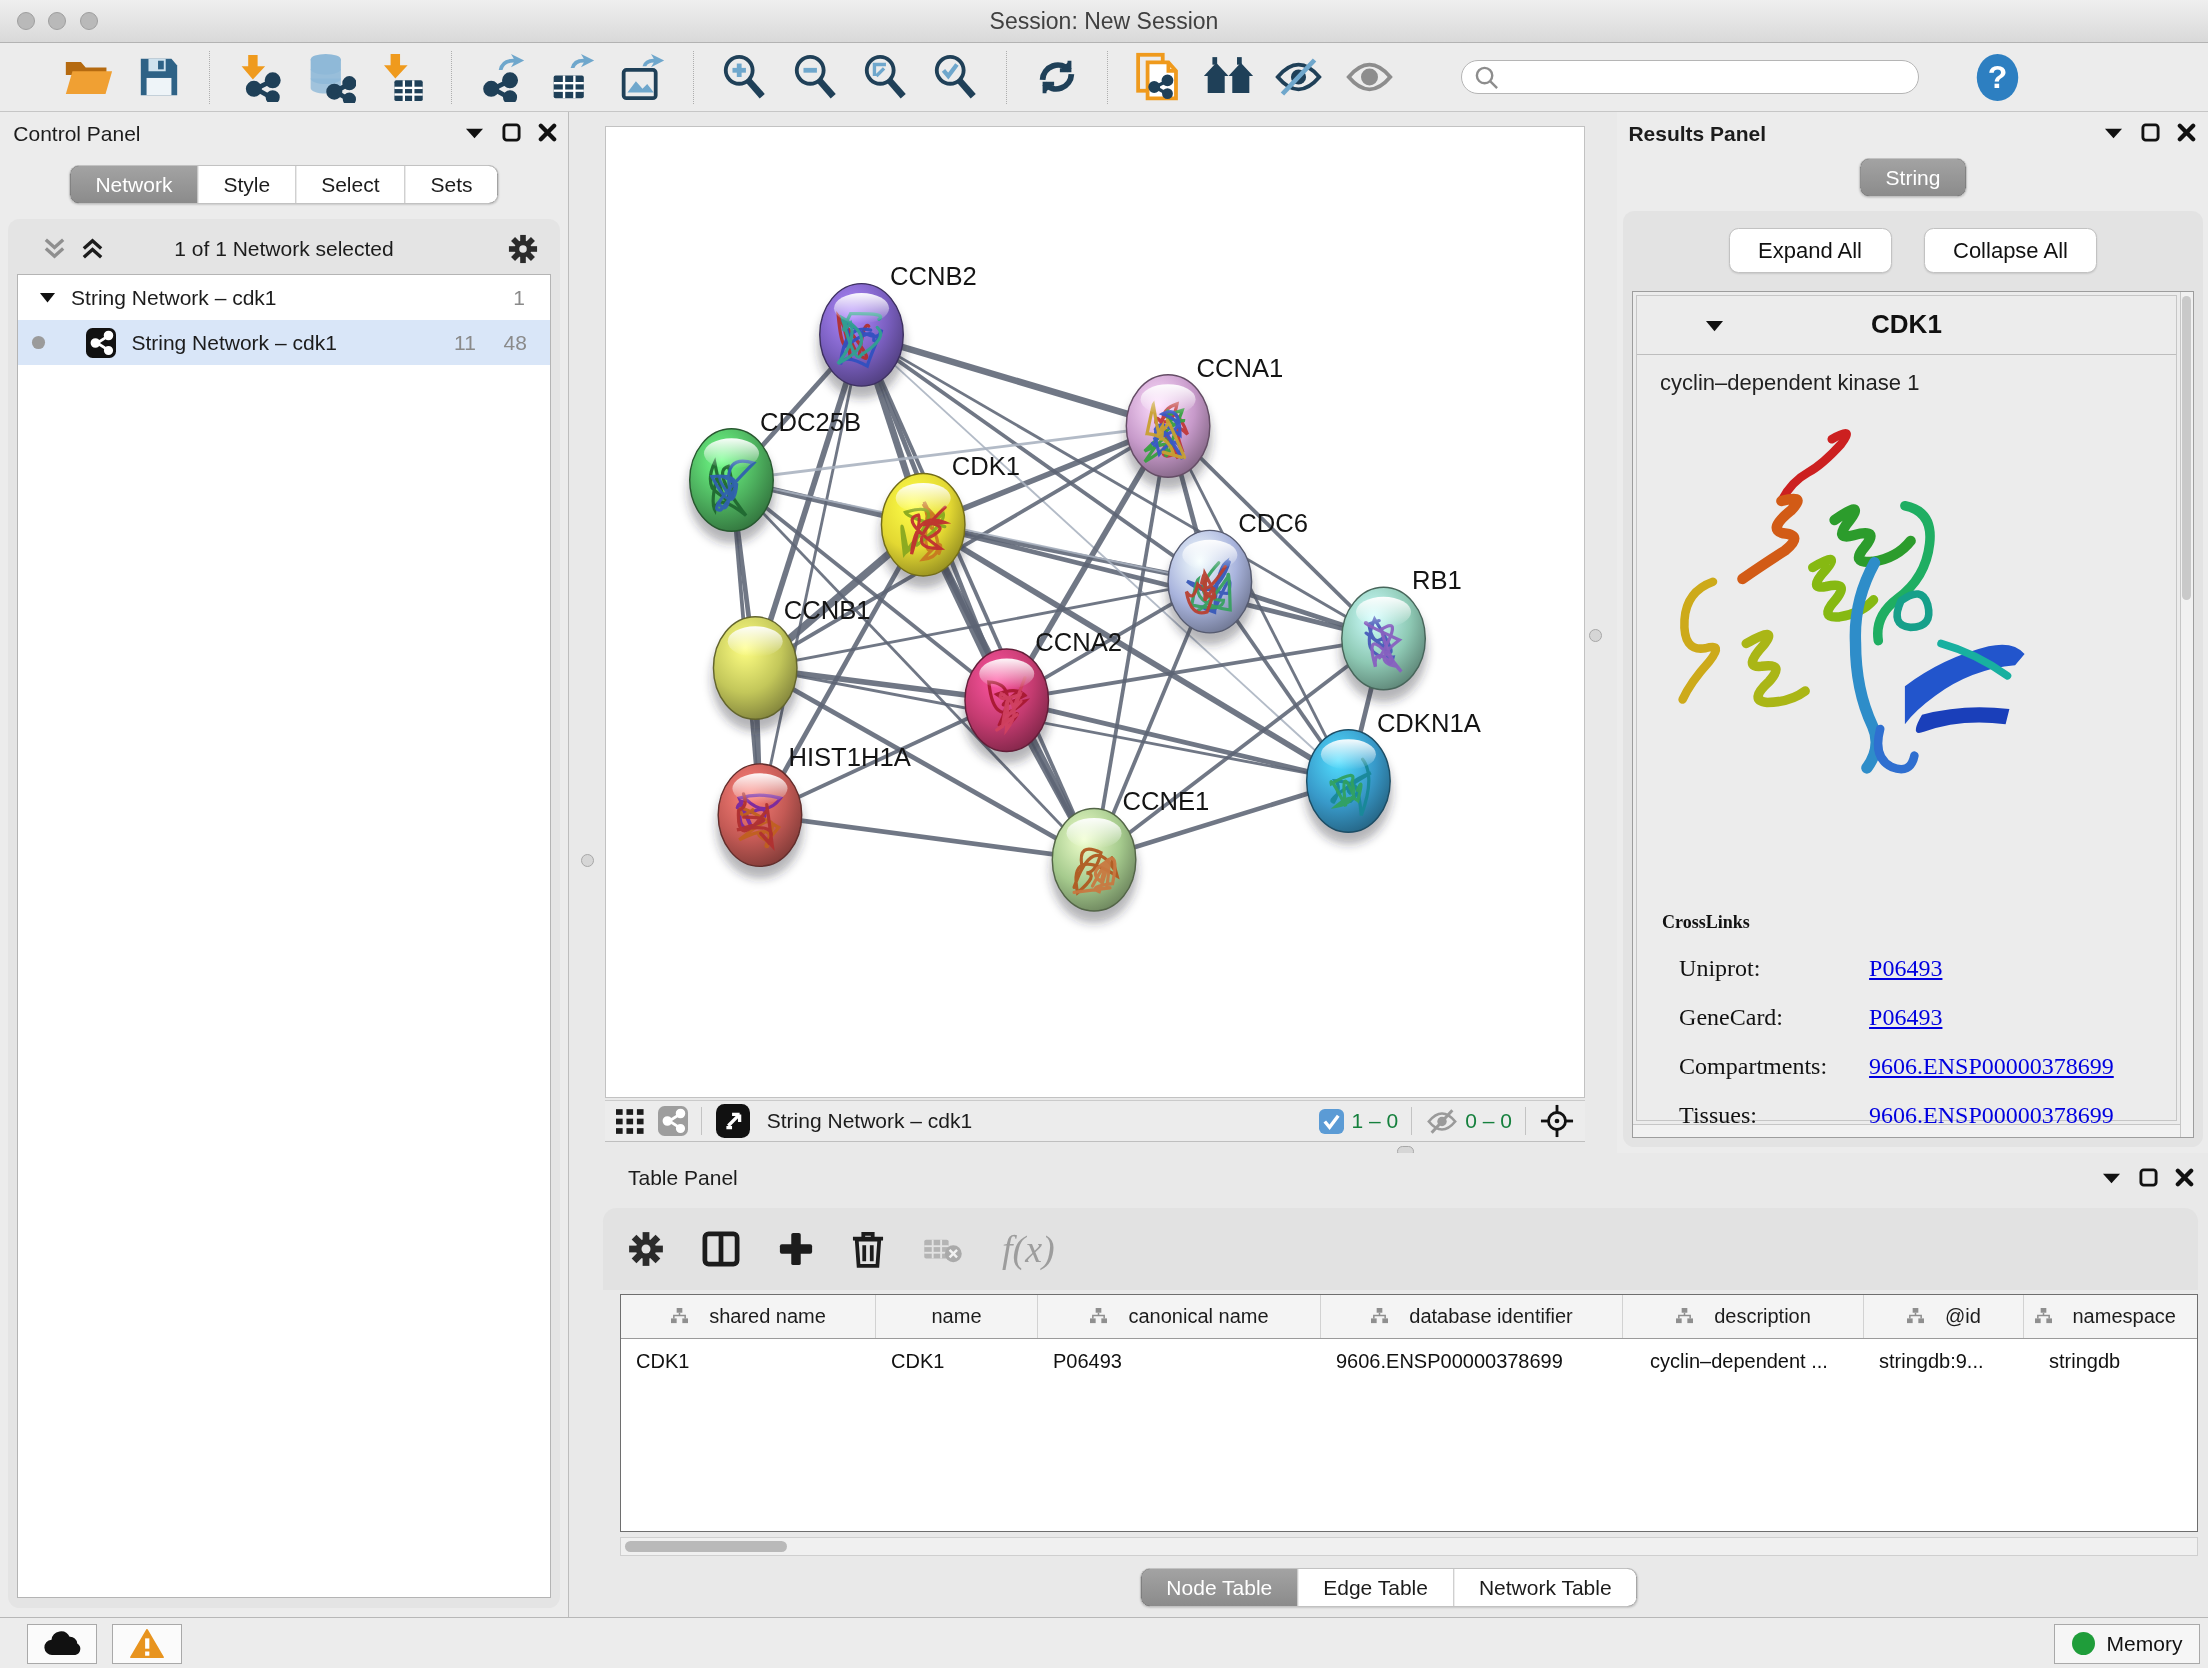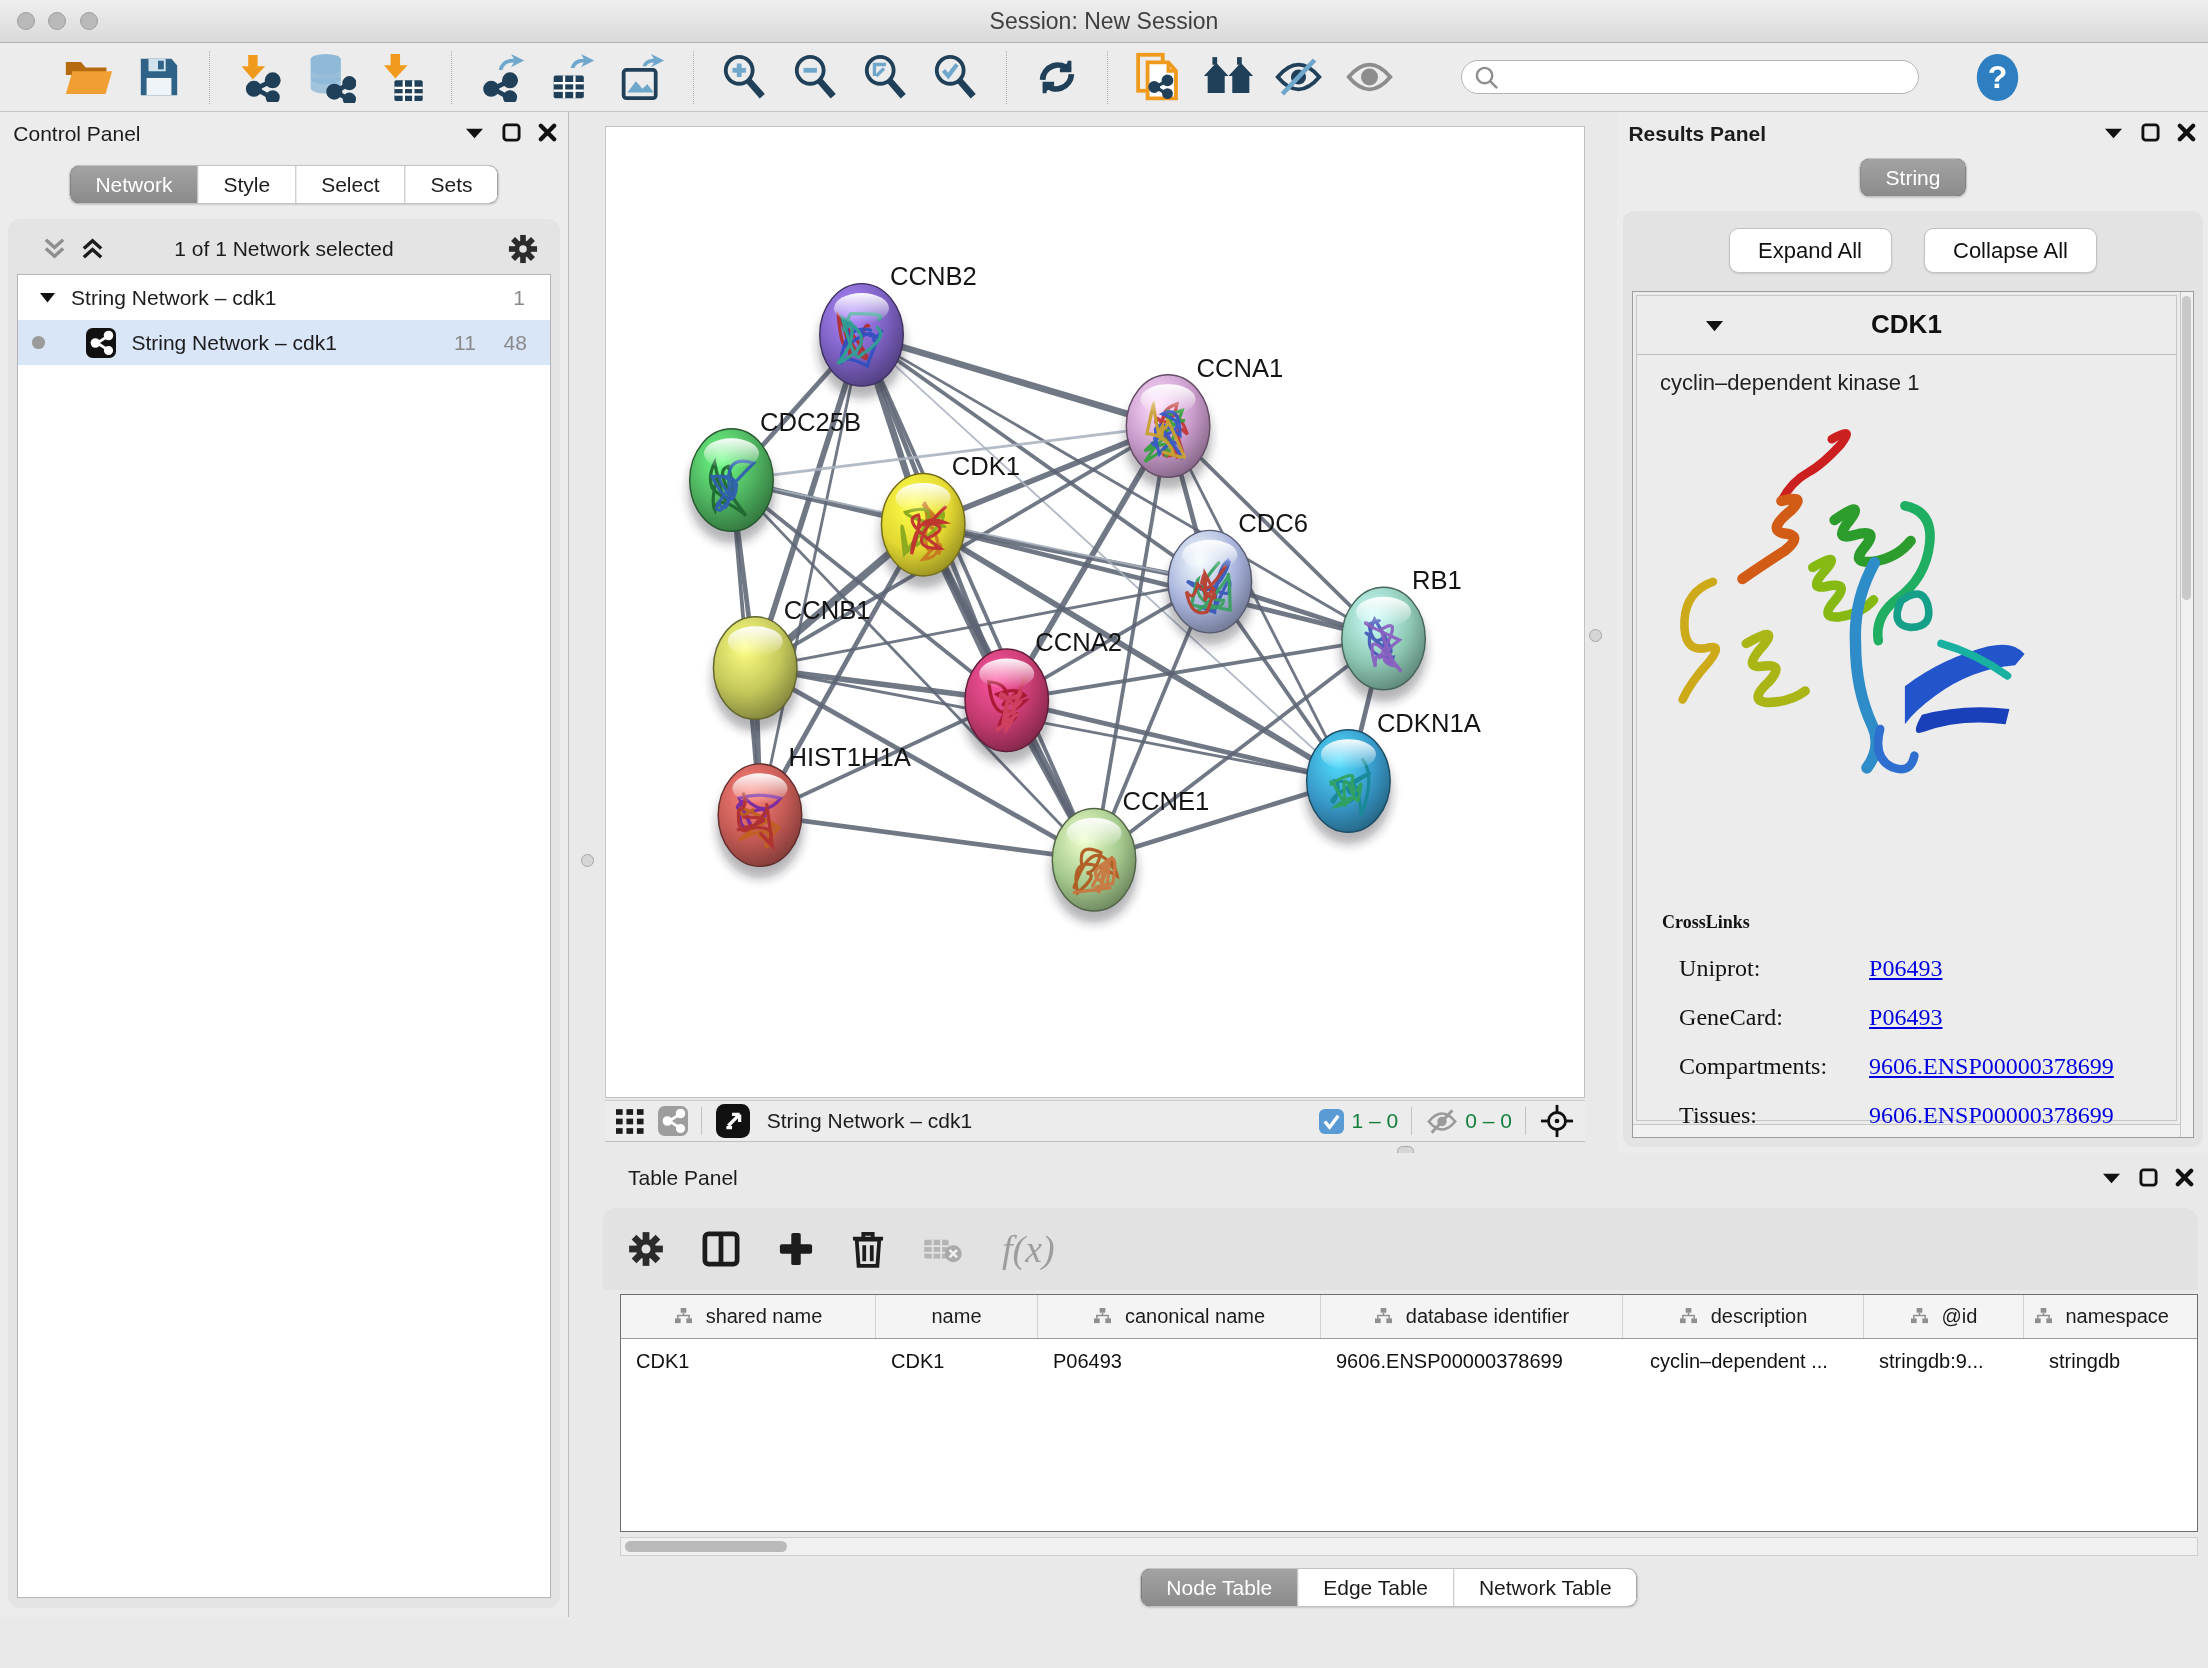--- a/index.html
+++ b/index.html
@@ -81,21 +81,21 @@
   .hscroll { position:absolute; left:0; right:13.3px; bottom:0; height:13.3px; background:#f1f1f1; border-top:1px solid #c6c6c6; }
 
   
   .table-panel { left:569px; top:1153px; width:1640px; height:464px; background:#e9e9e9; }
   .tp-head { position:absolute; left:59px; top:13.3px; }
   .tp-ctrls { position:absolute; right:15px; top:15px; }
   .tp-toolbar { position:absolute; left:34px; right:11.4px; top:55px; height:82px; background:#e2e2e2;
     border-radius:13.3px 13.3px 0 0; display:flex; align-items:center; padding-left:25px; gap:38px; }
   .tp-table { position:absolute; left:51px; right:11.4px; top:141px; height:238px; border:1.9px solid #6e6e6e; background:#fff; }
   .thead { display:flex; height:44px; background:#f4f4f4; border-bottom:1.9px solid #9a9a9a; }
-  .th { display:flex; align-items:center; justify-content:center; gap:13px; font-size:20px; color:#1c1c1c;
+  .th { display:flex; align-items:center; justify-content:center; gap:20px; font-size:20px; color:#1c1c1c;
     border-right:1px solid #d2d2d2; overflow:hidden; white-space:nowrap; }
   .trow { display:flex; height:44px; background:#fff; }
   .td { font-size:20px; color:#111; padding-left:15px; display:flex; align-items:center; overflow:hidden; white-space:nowrap; }
   .tp-hscroll { position:absolute; left:51px; right:11.4px; top:384px; height:19px; background:#f0f0f0; border:1px solid #cfcfcf; }
   .tp-hthumb { position:absolute; left:3.8px; top:2.9px; width:162px; height:11.4px; background:#b9b9b9; border-radius:5.7px; }
   .tp-tabs { position:absolute; left:50%; transform:translateX(-50%); top:415px; }
 
   
   .statusbar { left:0; top:1617px; width:2208px; height:51px; background:#ececec; border-top:1.9px solid #b7b7b7; }
   .sb-btn { position:absolute; top:5.7px; width:70px; height:40px; background:#fbfbfb; border:1.9px solid #a9a9a9;
@@ -956,15 +956,37 @@
     <div class="tp-hscroll">
         <div class="tp-hthumb"></div>
       </div>
     <div class="tp-tabs seg-group">
       <div class="seg sel">Node Table</div>
       <div class="seg">Edge Table</div>
       <div class="seg">Network Table</div>
     </div>
   </div>
 
+  <div class="abs statusbar">
+    <div class="sb-btn" style="left:27px">
+      <span class="icon">
+        <svg width="40" height="27" viewBox="0 0 42 28" fill="#111">
+            <path d="M11 26 a8 8 0 0 1-1-16 a10 10 0 0 1 19-3 a7.5 7.5 0 0 1 8 7 a6.5 6.5 0 0 1-2 12z"></path>
+          </svg>
+        </span>
+    </div>
+    <div class="sb-btn" style="left:112px">
+      <span class="icon">
+        <svg width="34" height="30" viewBox="0 0 36 32">
+            <path d="M18 1 L35 30 H1z" fill="#e8941f" stroke="#e8941f" stroke-width="2" stroke-linejoin="round"></path>
+            <rect x="16" y="10" width="4.5" height="11" fill="#fff"></rect>
+            <rect x="16" y="24" width="4.5" height="4.5" fill="#fff"></rect>
+          </svg>
+        </span>
+    </div>
+    <div class="memory-btn">
+      <span class="dot-green" style="background: rgb(31, 157, 58);"></span>
+      <span>Memory</span>
+    </div>
+  </div>
 
 </div>
 
 
 </body></html>

